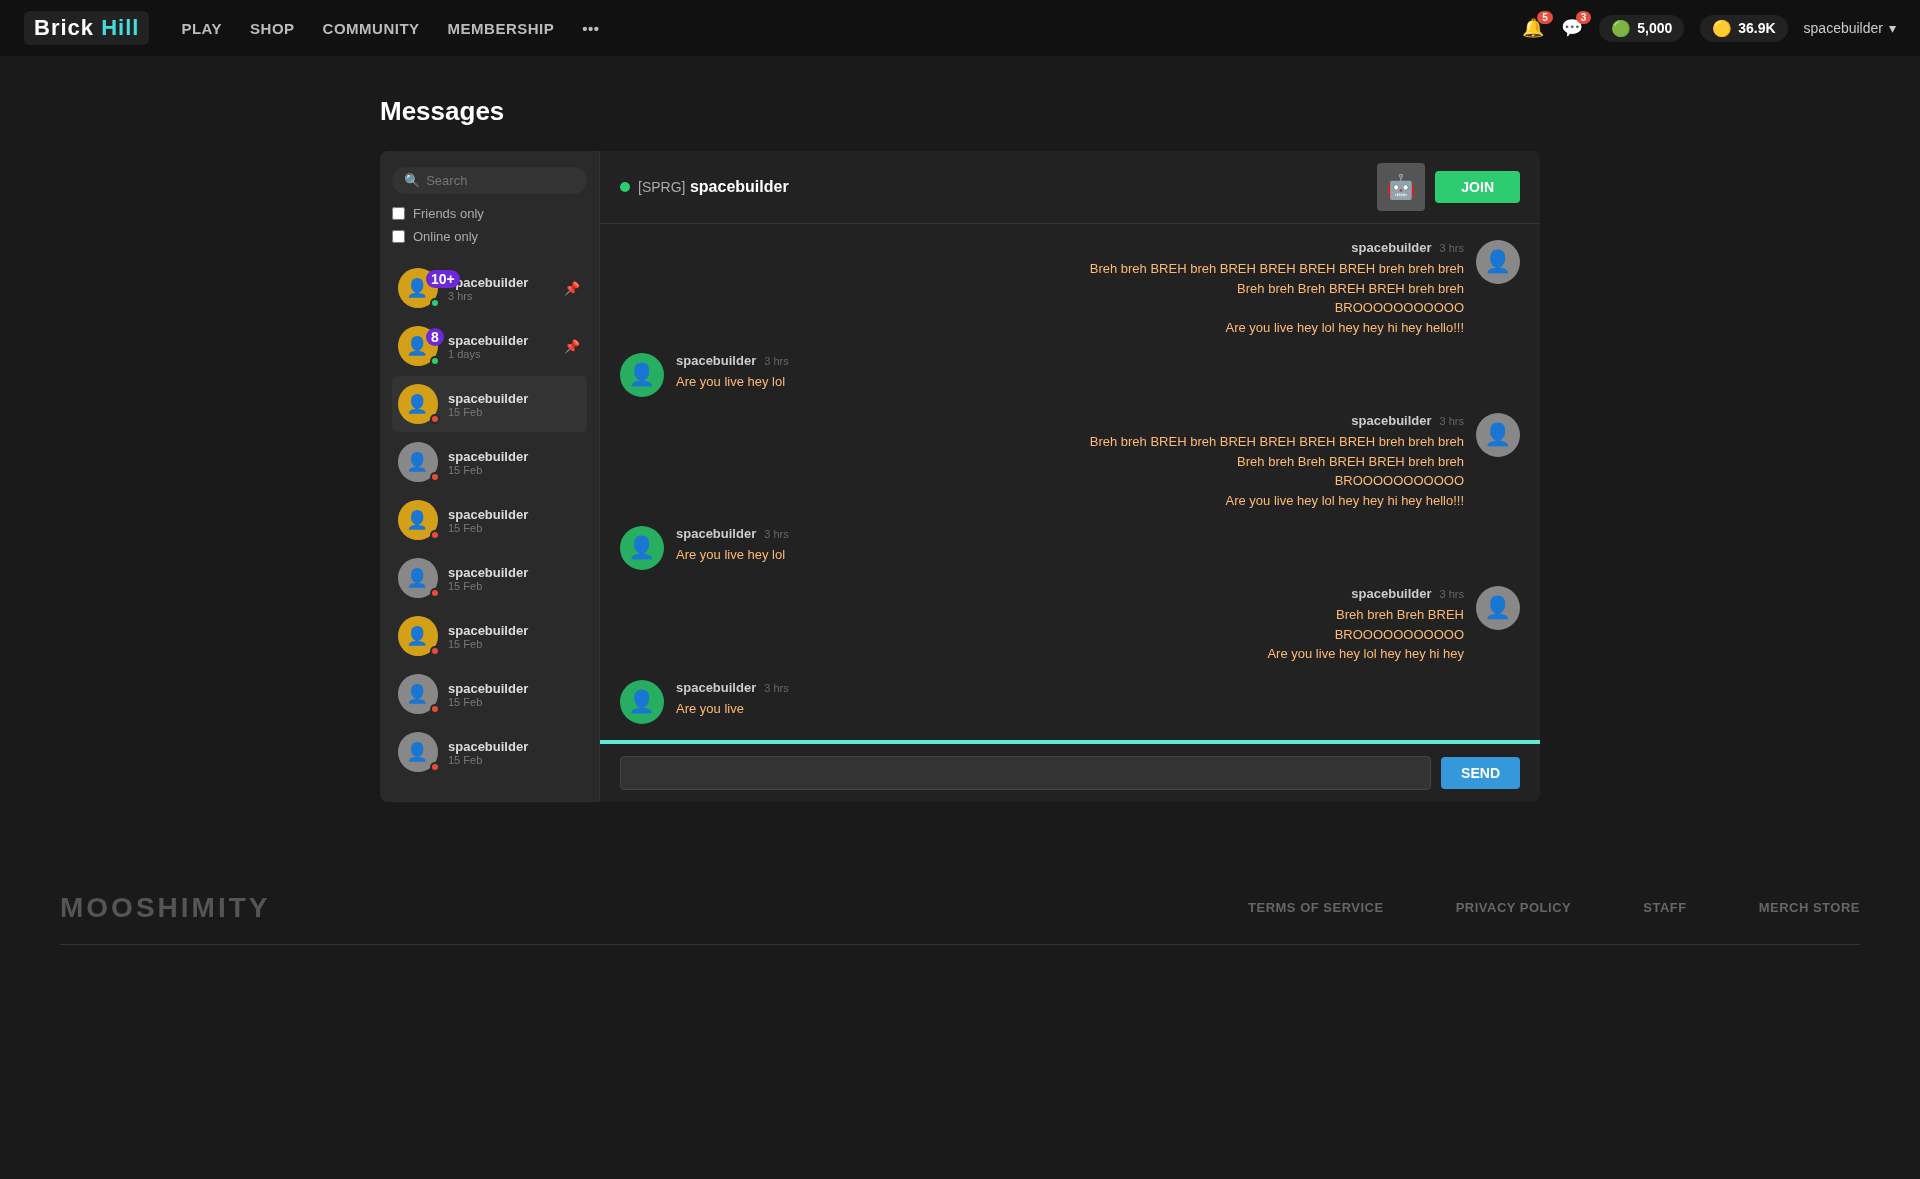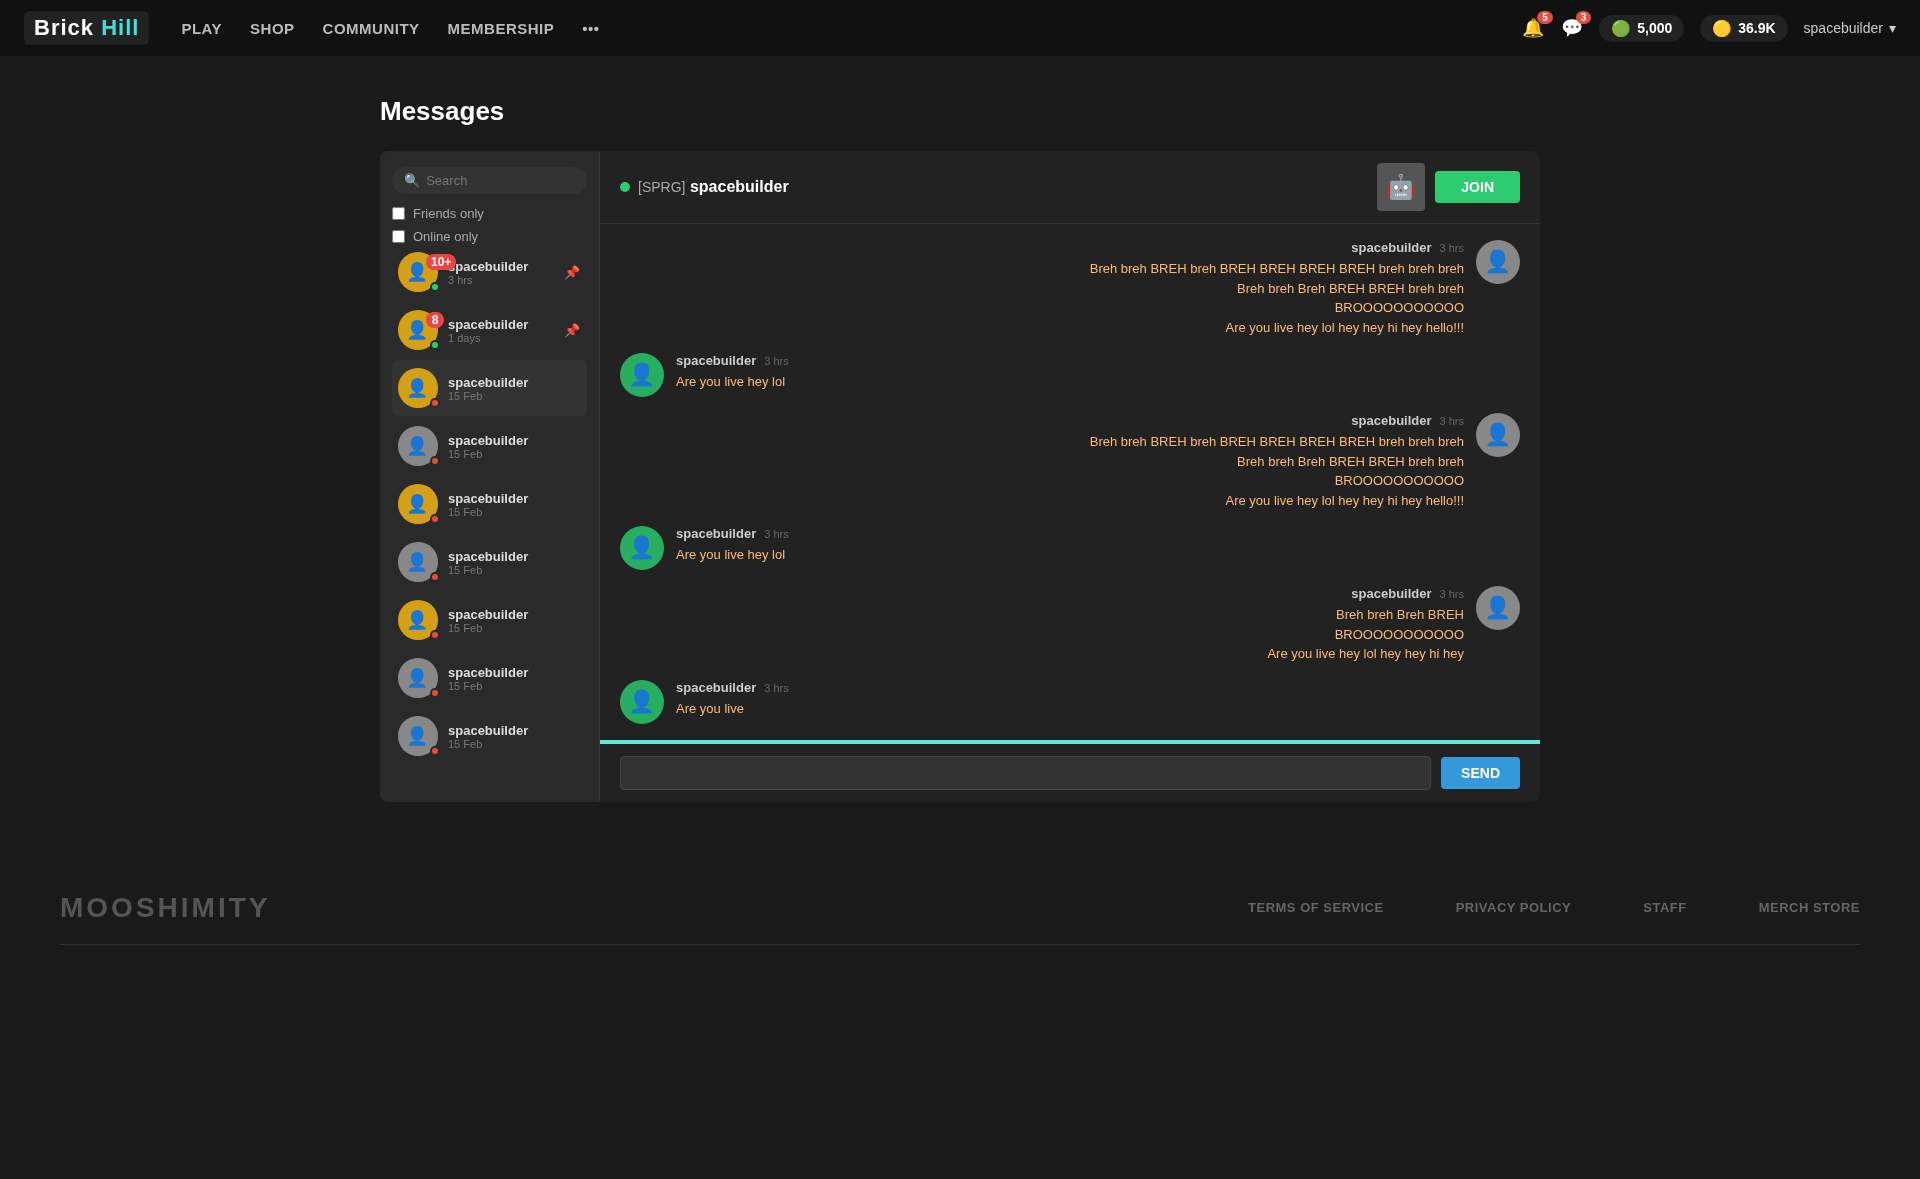--- a/index.html
+++ b/index.html
@@ -128,20 +128,21 @@
       outline: none;
       font-size: 13px;
       width: 100%;
     }
     .search-icon { color: #888; font-size: 13px; }
 
     .filter-options {
       display: flex;
       flex-direction: column;
       gap: 8px;
+      margin-bottom: 16px;
     }
     .filter-option {
       display: flex;
       align-items: center;
       gap: 8px;
       font-size: 13px;
       color: #aaa;
       cursor: pointer;
     }
     .filter-option input[type=checkbox] {
@@ -188,23 +189,23 @@
       border-radius: 50%;
       position: absolute;
       bottom: 0;
       right: -2px;
       border: 2px solid #2a2a2a;
     }
     .unread-badge {
       position: absolute;
       top: 2px;
       left: 28px;
-      background: #ef4444;
-      color: #fff;
-      font-size: 12px;
+      background: #6d28d9;
+      color: #fff;
+      font-size: 14px;
       font-weight: bold;
       border-radius: 10px;
       padding: 1px 5px;
       min-width: 18px;
       text-align: center;
     }
     .conv-info { flex: 1; }
     .conv-name { font-size: 13px; font-weight: bold; color: #ddd; }
     .conv-time { font-size: 11px; color: #777; }
     .pin-icon { color: #888; font-size: 13px; }

